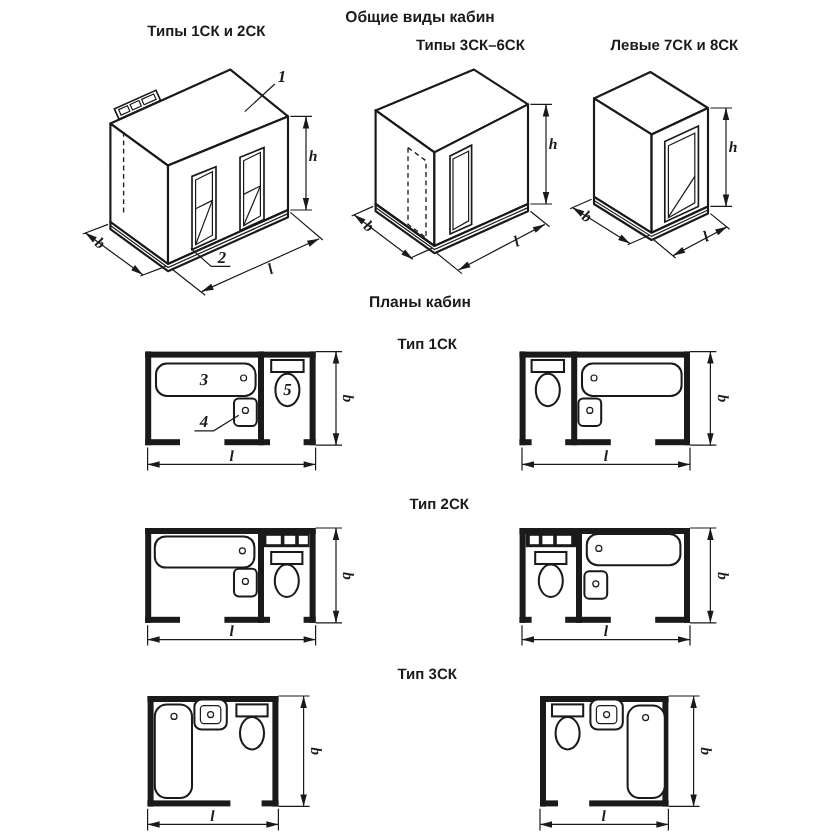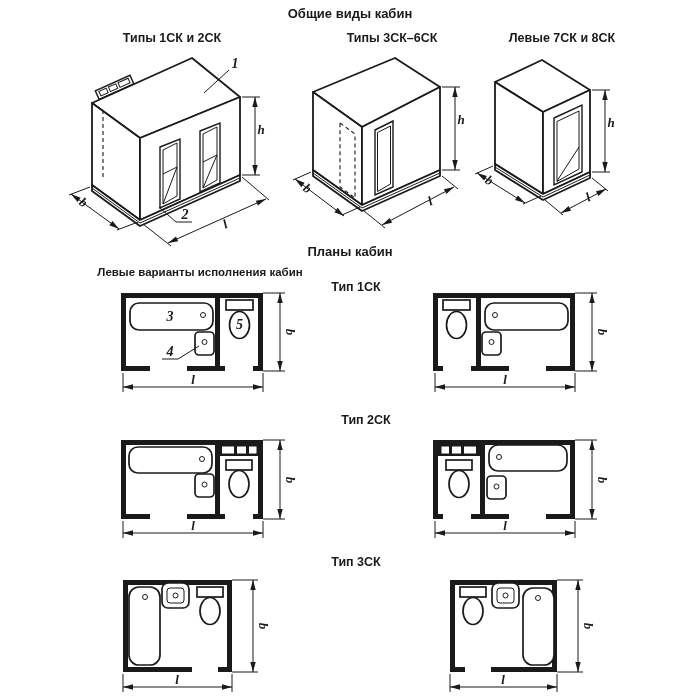--- a/index.html
+++ b/index.html
@@ -30,25 +30,24 @@
       <marker id="ae" markerWidth="11" markerHeight="8" refX="10.5" refY="4" orient="auto" markerUnits="userSpaceOnUse">
         <path d="M0.5,1.3 L10.5,4 L0.5,6.7 Z" fill="#1a1a1a"></path>
       </marker>
       <marker id="as" markerWidth="11" markerHeight="8" refX="0.5" refY="4" orient="auto" markerUnits="userSpaceOnUse">
         <path d="M10.5,1.3 L0.5,4 L10.5,6.7 Z" fill="#1a1a1a"></path>
       </marker>
     </defs>
   </svg>
 
   <div class="lbl title" style="left:350px;top:6px">Общие виды кабин</div>
-  <div class="lbl" style="left:172px;top:31px">Типы 1СК и 2СК</div>
+  <div class="lbl" style="left:172px;top:19px">Типы 1СК и 2СК</div>
   <div class="lbl" style="left:392px;top:31px">Типы 3СК–6СК</div>
   <div class="lbl" style="left:562px;top:31px">Левые 7СК и 8СК</div>
   <div class="lbl title" style="left:350px;top:244px">Планы кабин</div>
-  <div class="lbl varhdr" style="left:200px;top:266px">Левые варианты исполнения кабин</div>
   <div class="lbl" style="left:356px;top:280px">Тип 1СК</div>
   <div class="lbl" style="left:366px;top:413px">Тип 2СК</div>
   <div class="lbl" style="left:356px;top:555px">Тип 3СК</div>
 
   <svg style="left:55px;top:50px" width="230" height="200" viewBox="0 0 230 200">
     <g>
       <path class="face" d="M37,53 L137,8 L185,47 L85,88 Z"></path>
       <path class="face" d="M37,53 L85,88 L85,170 L37,135 Z"></path>
       <path class="face" d="M85,88 L185,47 L185,125 L85,170 Z"></path>
       <path class="face" d="M37,135 L85,170 L185,125 L185,131 L85,176 L37,141 Z"></path>

